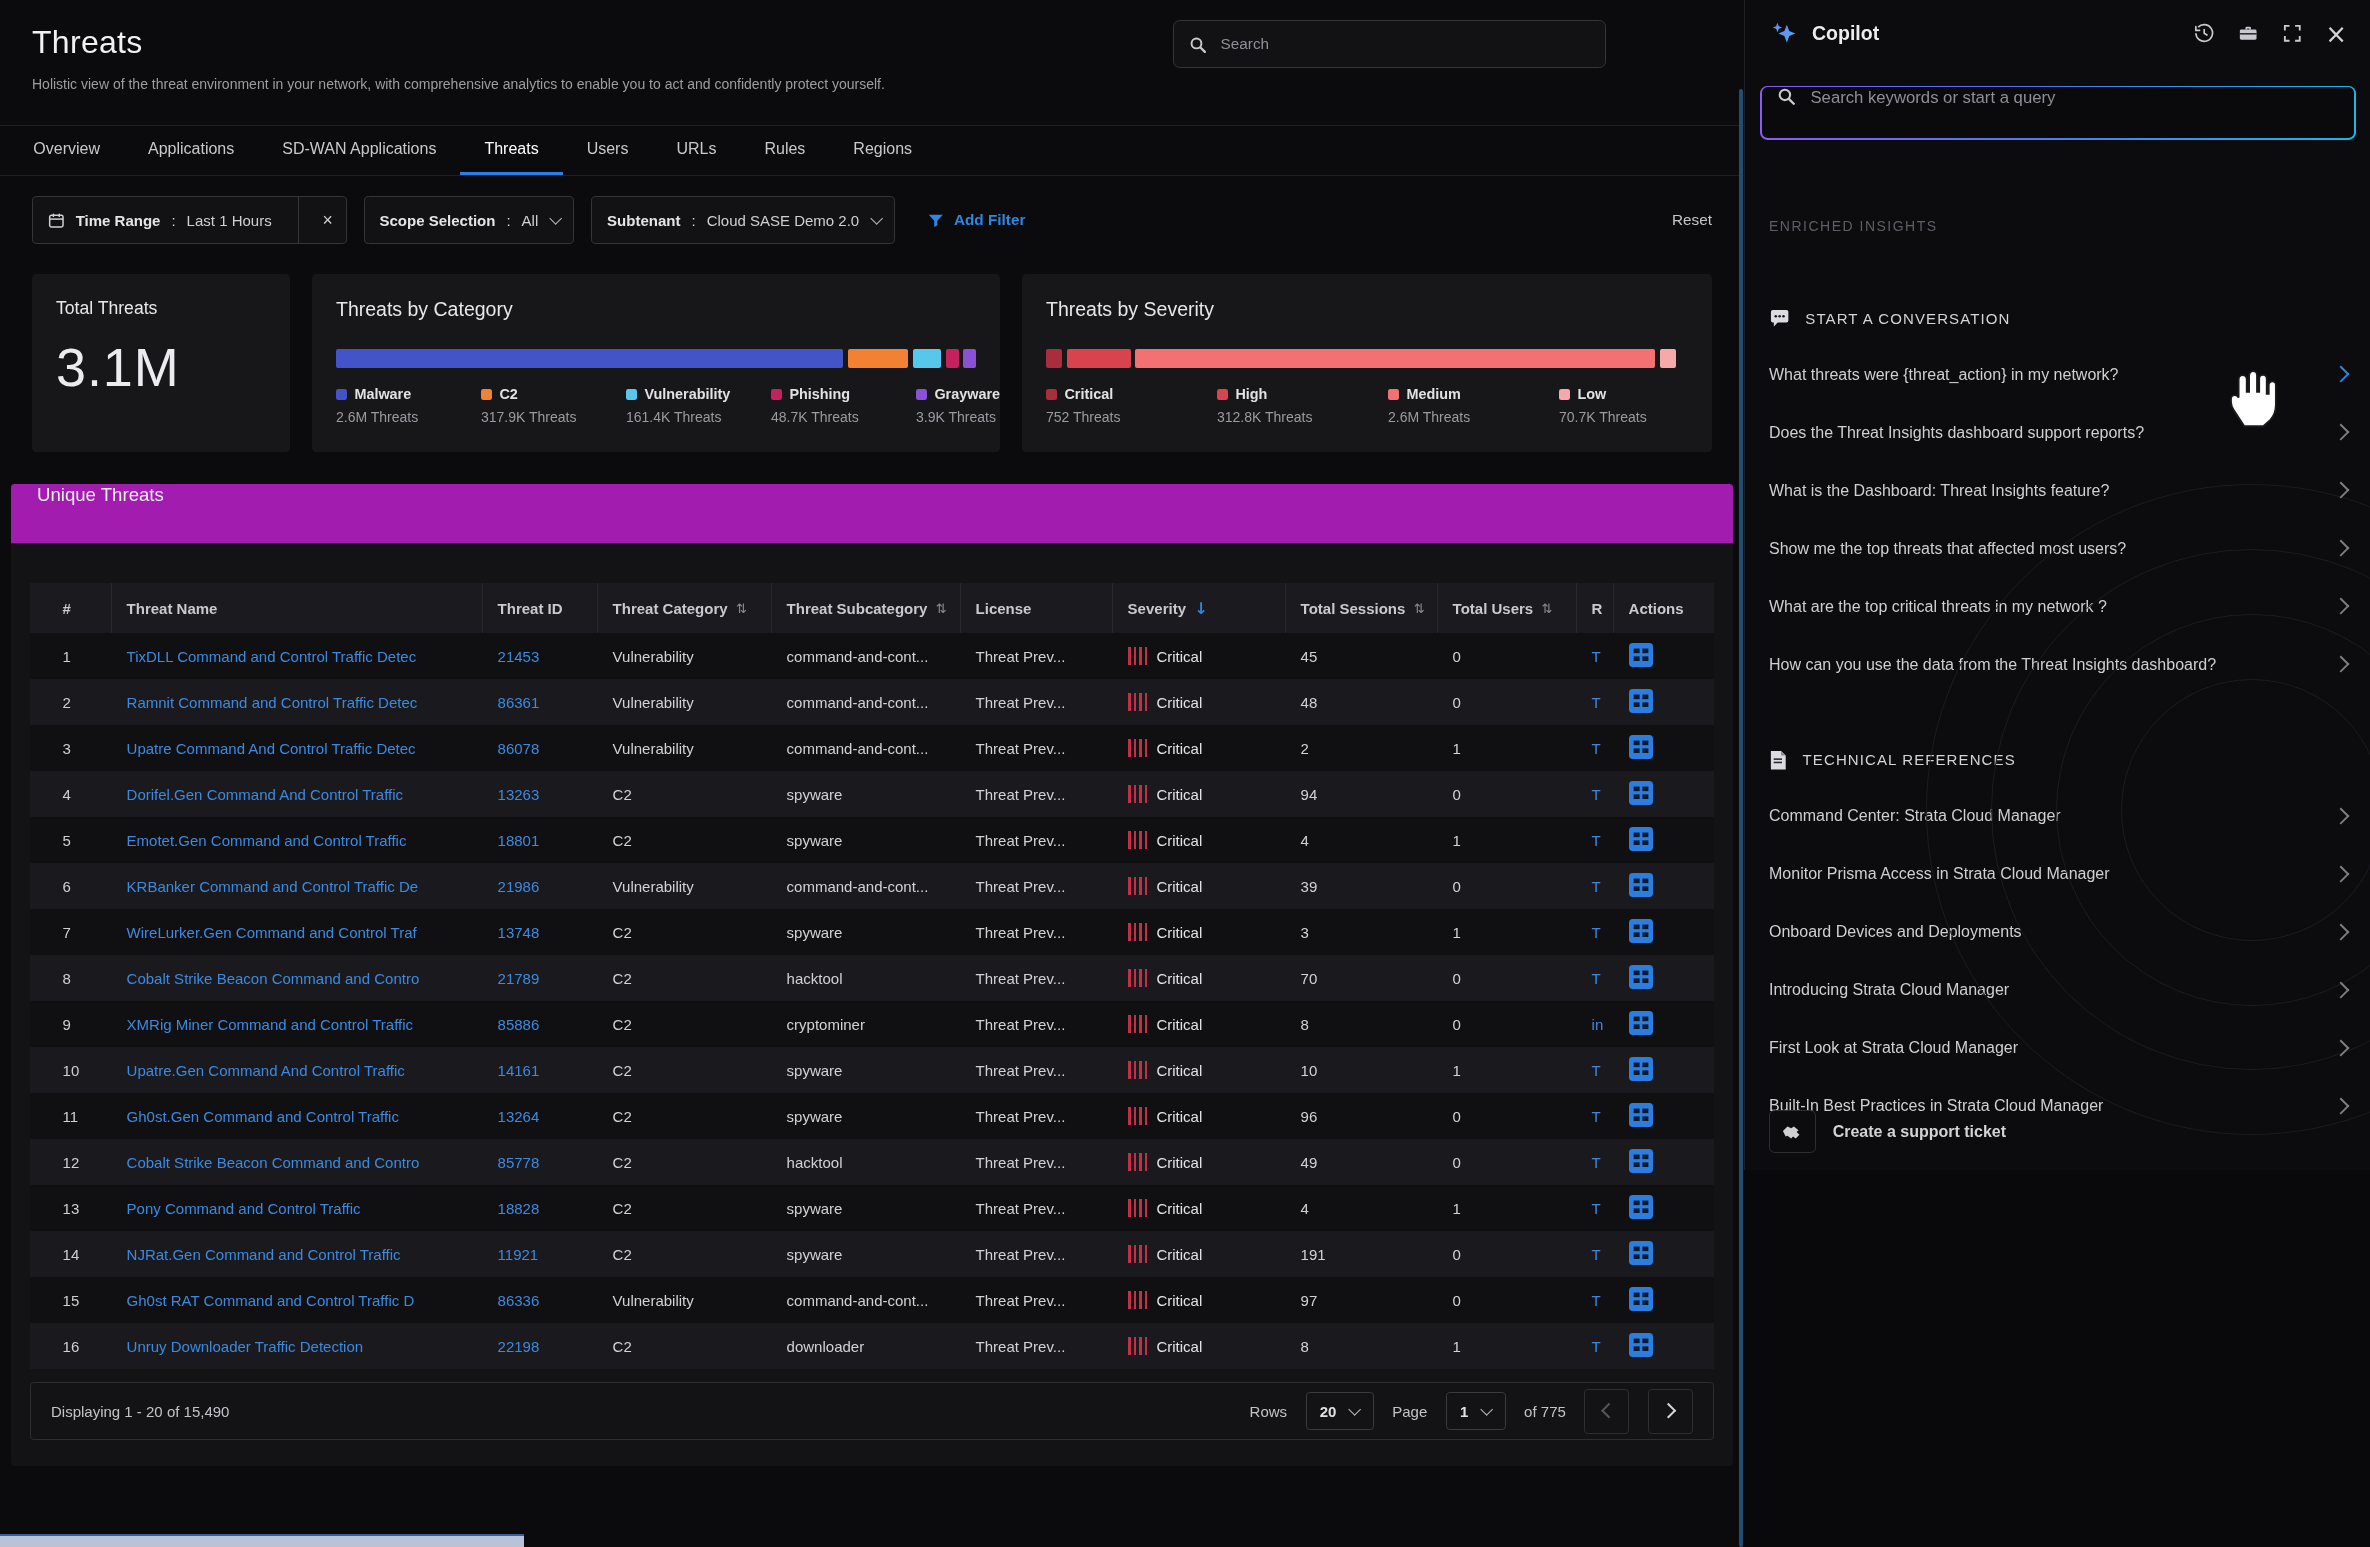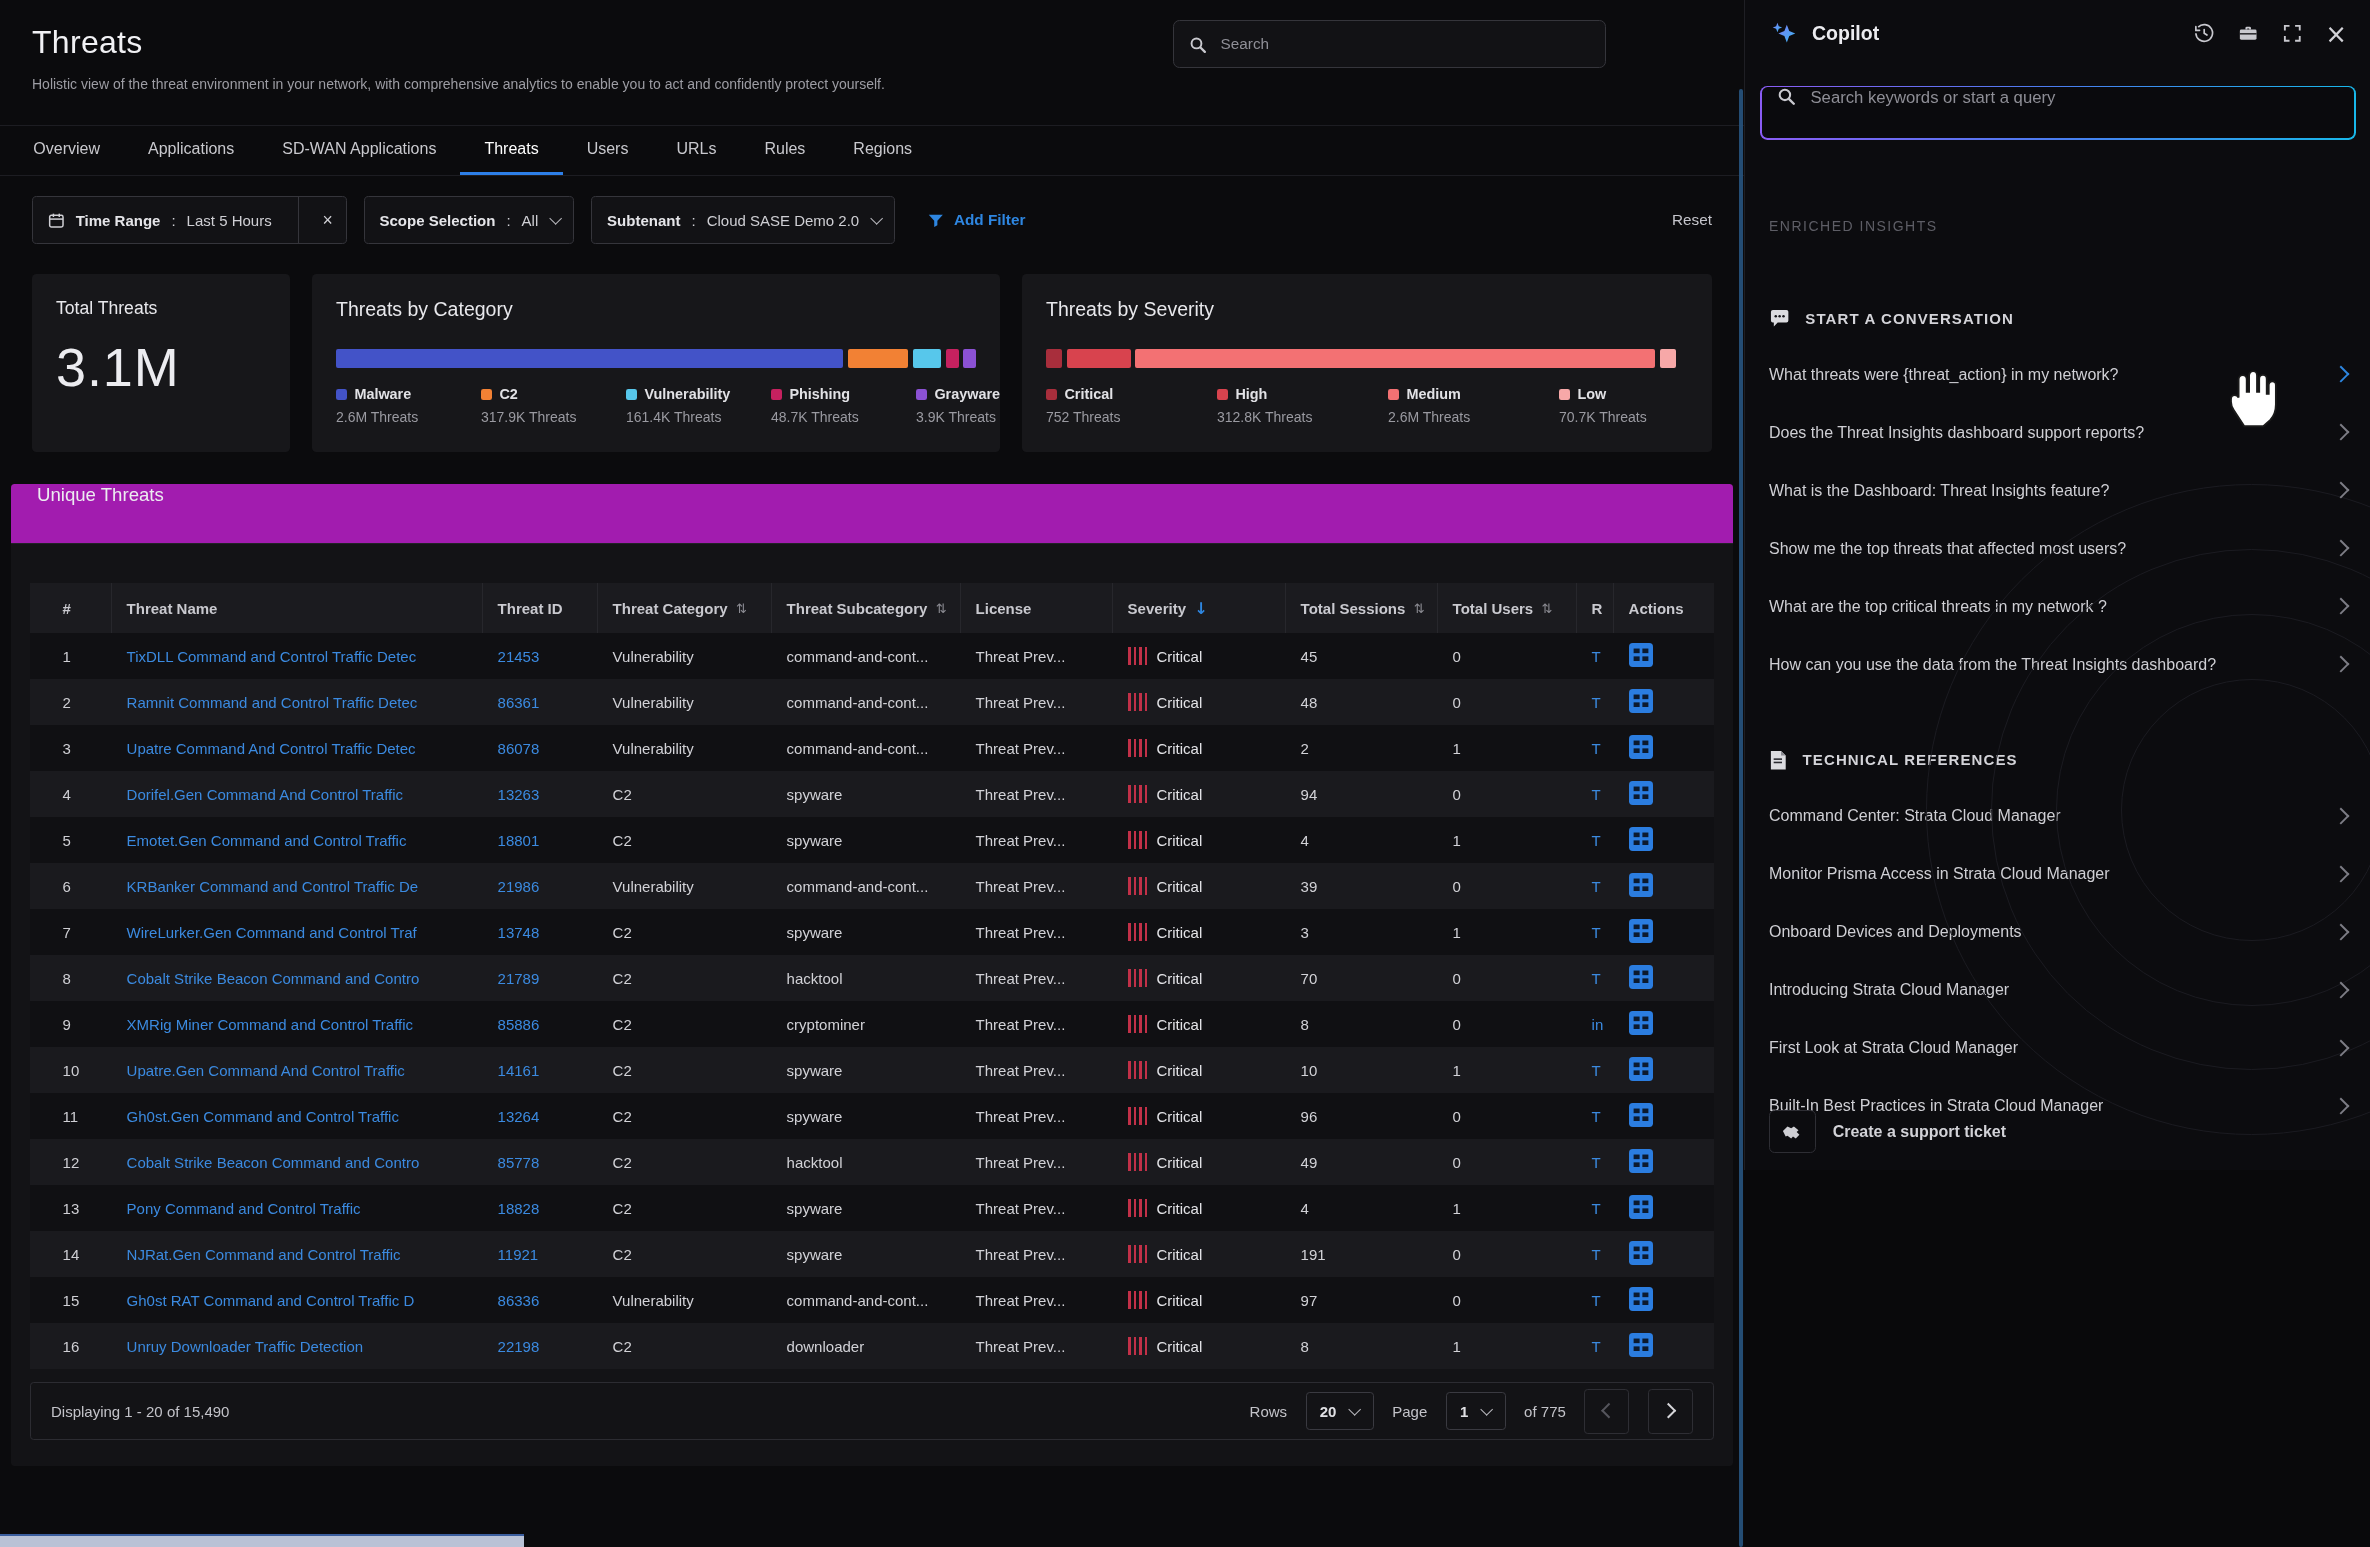--- a/index.html
+++ b/index.html
@@ -86,21 +86,21 @@
   .cp-actions{margin-left:auto;display:flex;align-items:center;gap:24px;}
   .cp-actions>*{cursor:pointer;}
   .cp-close{font-size:26px;color:#d2d2d7;line-height:1;font-family:"DejaVu Sans",sans-serif;}
   .cp-search{margin:37px 15px 0;height:54px;box-sizing:border-box;border-radius:7.4px;padding:1.9px;
     background:linear-gradient(90deg,#8a5cf5,#4a7df0,#18b8ea);}
   .cp-search .inner{display:flex;align-items:flex-start;gap:13px;height:100%;border-radius:5.6px;background:#0a0a0d;padding:0 15px;box-sizing:border-box;}
   .cp-search input{background:none;border:none;outline:none;color:#c9c9cf;font-size:16.7px;width:100%;font-family:inherit;}
   .cp-search input::placeholder{color:#8e8e96;}
   .cp-search svg{color:#c9c9cf;flex:0 0 auto;}
   .cp-label{margin:78px 24px 0;font-size:14px;letter-spacing:1.5px;color:#5e5e66;}
-  .cp-sec{margin-top:74px;padding:0 24px;display:flex;align-items:center;gap:15px;font-size:15px;letter-spacing:1.1px;color:#d4d4d9;font-weight:700;}
+  .cp-sec{margin-top:74px;padding:0 24px;display:flex;align-items:center;gap:15px;font-size:15px;letter-spacing:1.1px;color:#d4d4d9;font-weight:400;}
   .cp-sec.refs{margin-top:56px;}
   .cp-list{margin-top:16.7px;}
   .cp-item{display:flex;align-items:center;justify-content:space-between;padding:0 24px;height:58px;font-size:16px;color:#cfcfd4;cursor:pointer;}
   .cp-item span.txt{white-space:nowrap;overflow:hidden;}
   .cp-item .rchev{flex:0 0 auto;width:10.2px;height:10.2px;border-right:2.2px solid #7d7d85;border-bottom:2.2px solid #7d7d85;transform:rotate(-45deg);margin-left:13px;}
   .cp-item.accent .rchev{border-color:#2e86e0;border-width:2.8px;}
   .cp-footer{position:absolute;left:24px;bottom:16.7px;display:flex;align-items:center;gap:16.7px;}
   .cp-ticket-btn{width:45px;height:41px;border:0.9px solid #2e2e34;border-radius:5.6px;display:flex;align-items:center;justify-content:center;cursor:pointer;}
   .cp-footer .txt{font-size:16px;color:#d2d2d7;font-weight:600;}
   .rings{position:absolute;right:-204px;bottom:37px;width:649px;height:649px;pointer-events:none;}
@@ -143,21 +143,21 @@
   <div class="filterbar">
     <div class="chip">
       <svg width="16.7" height="16.7" viewBox="0 0 20 20">
           <rect x="2" y="4" width="16" height="14" rx="2" fill="none" stroke="#cfcfd4" stroke-width="1.8"></rect>
           <line x1="2" y1="8.5" x2="18" y2="8.5" stroke="#cfcfd4" stroke-width="1.8"></line>
           <line x1="6.5" y1="2" x2="6.5" y2="6" stroke="#cfcfd4" stroke-width="1.8"></line>
           <line x1="13.5" y1="2" x2="13.5" y2="6" stroke="#cfcfd4" stroke-width="1.8"></line>
         </svg>
       <b>Time Range</b>
       <span>:</span>
-      <span class="pad-r">Last 5 Hours</span>
+      <span class="pad-r">Last 1 Hours</span>
       <span class="xdiv"></span>
       <span class="xbtn">×</span>
     </div>
     <div class="chip">
       <b>Scope Selection</b>
       <span>:</span>
       <span>All</span>
       <span class="chev"></span>
     </div>
     <div class="chip">

